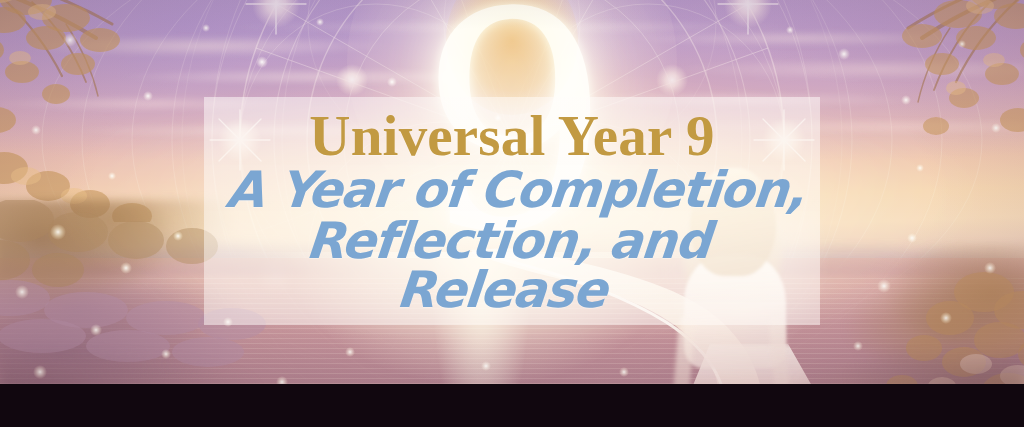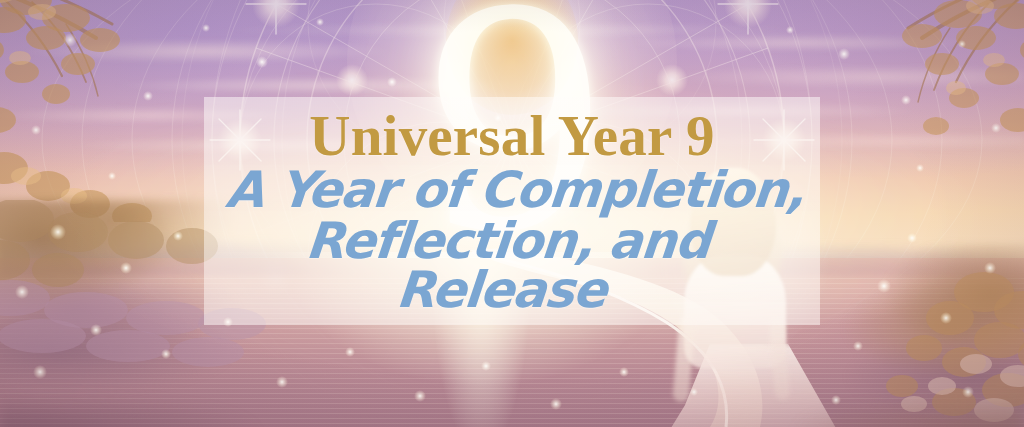--- a/index.html
+++ b/index.html
@@ -1,20 +1,20 @@
 <!DOCTYPE html>
 <html><head>
 <meta charset="utf-8">
 <style>
   * { margin:0; padding:0; box-sizing:border-box; }
   html,body{ background:#11070f; }
 
   .banner{
     position:relative;
-    width:1024px; height:427px;
+    width:1024px; height:384px;
     overflow:hidden;
     font-family:"Liberation Serif", serif;
     background:#c9a0bd;
     isolation:isolate;
   }
 
   
   .layer{ position:absolute; inset:0; pointer-events:none; }
 
   .sky-base{

